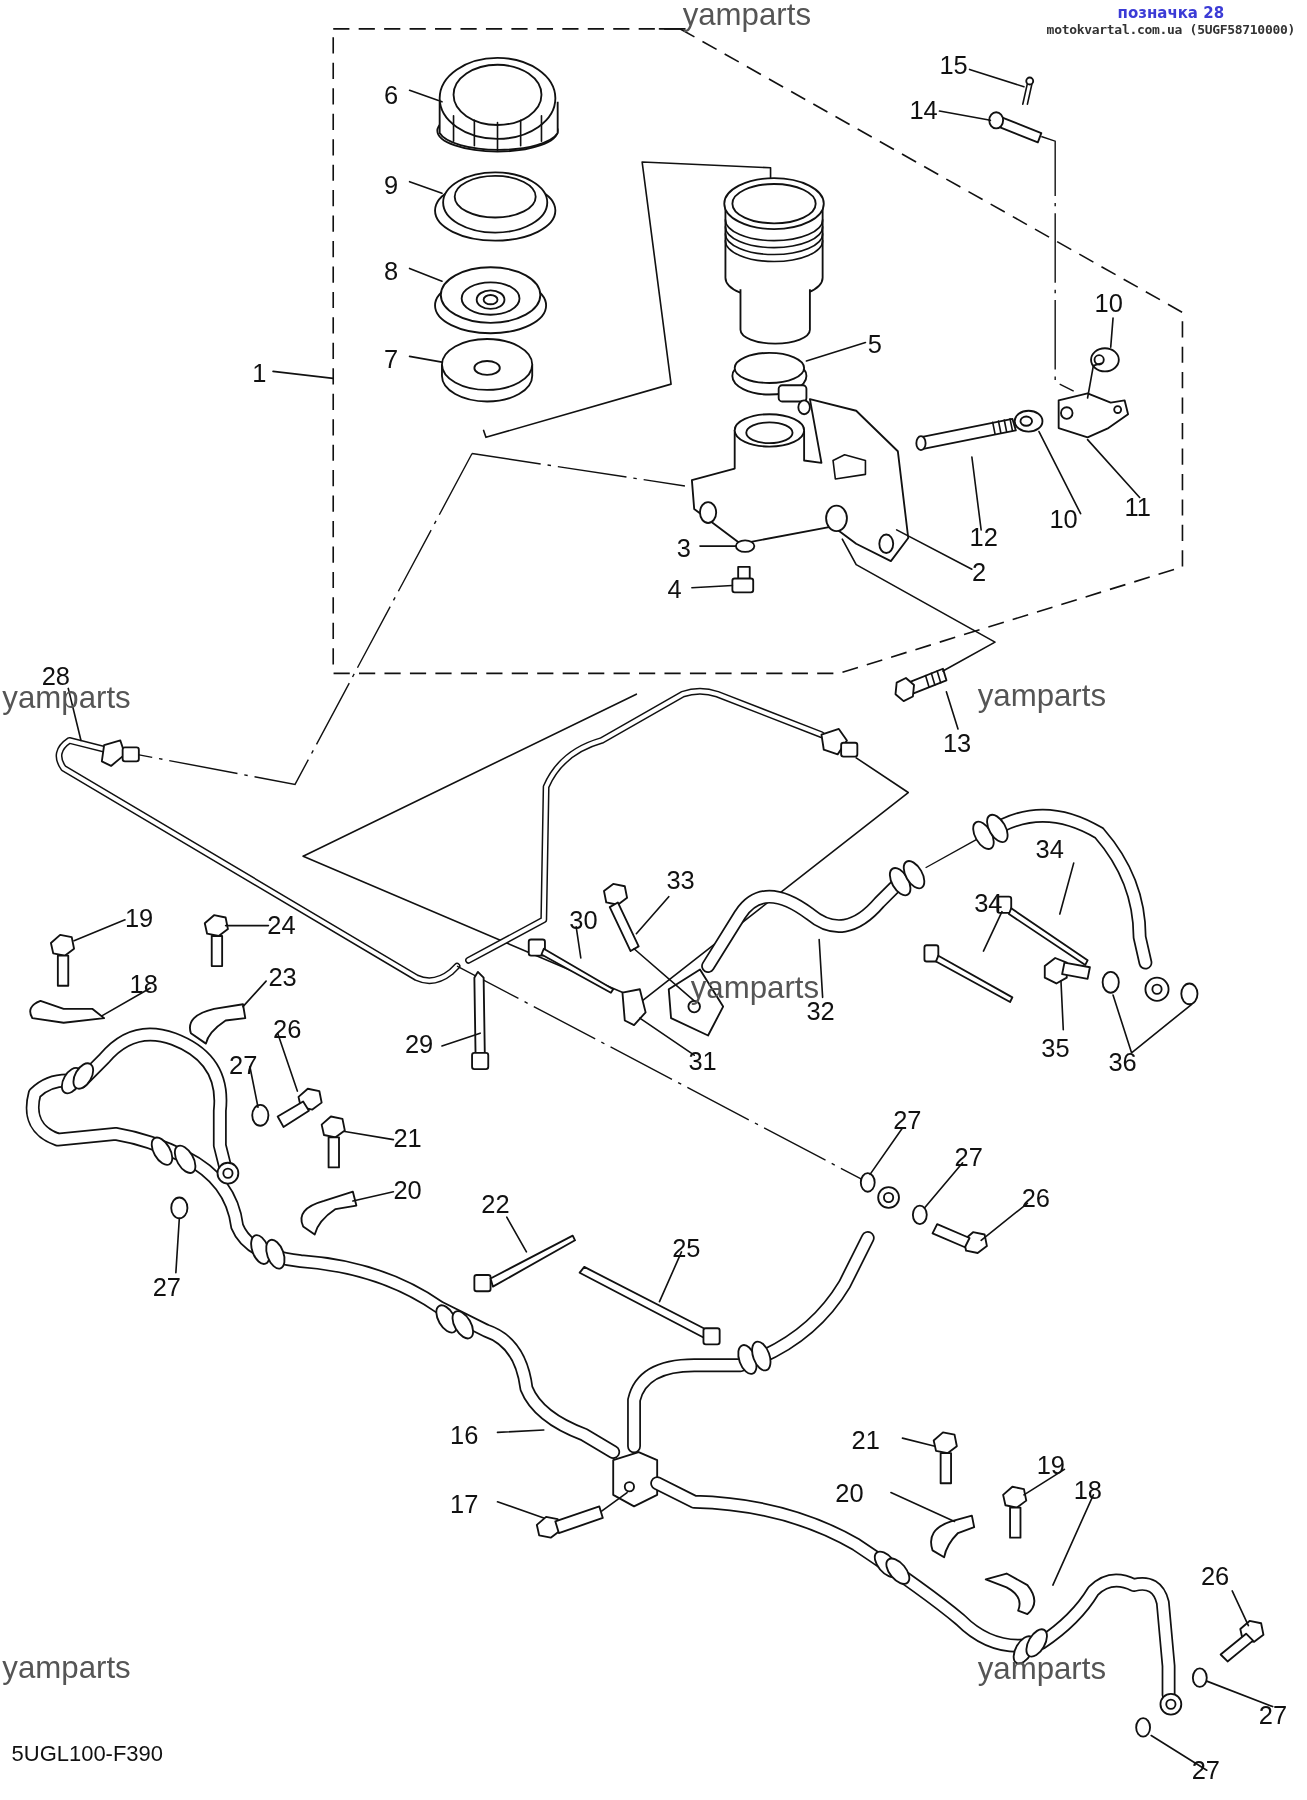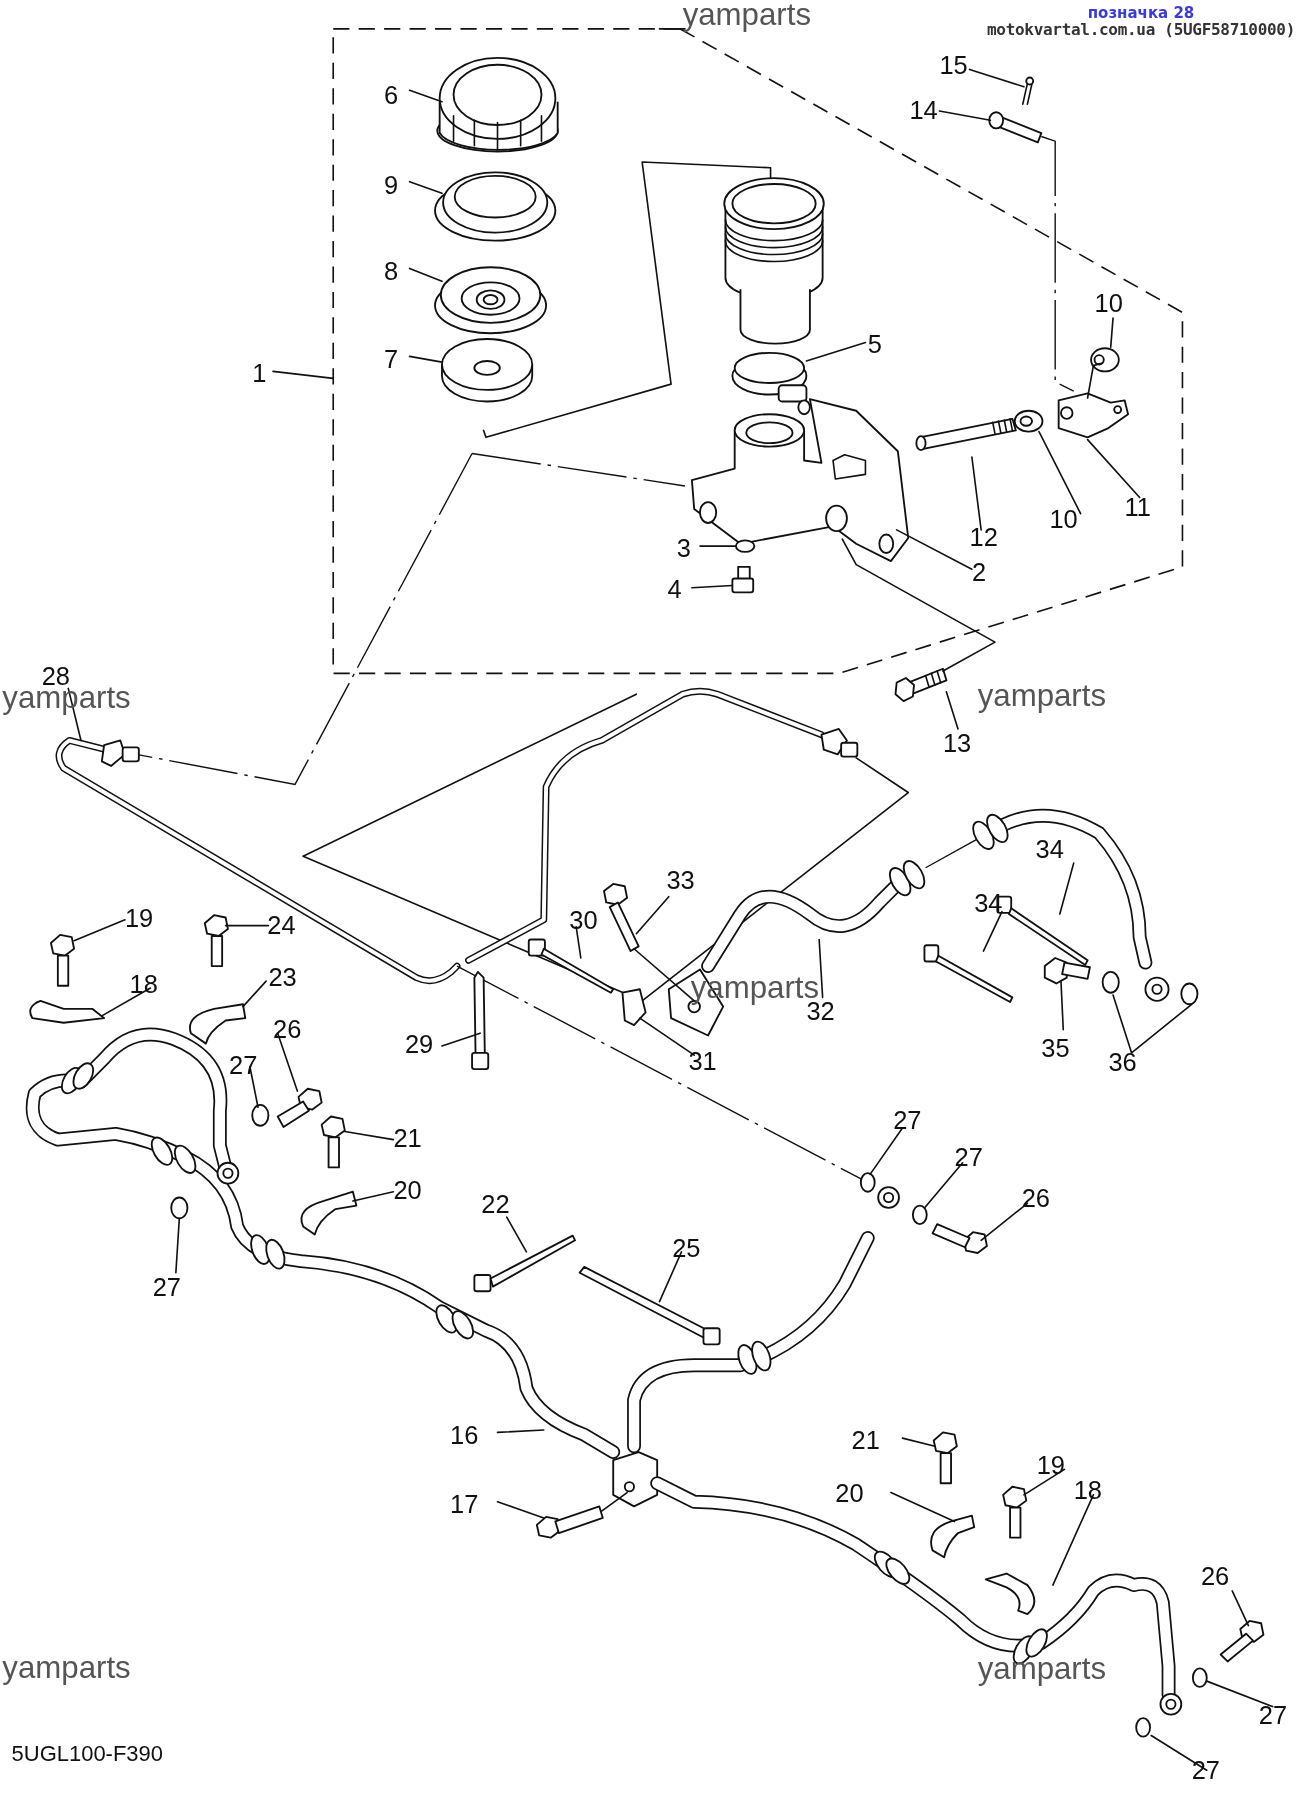--- a/index.html
+++ b/index.html
@@ -11,21 +11,21 @@
   .part { fill:#fff; stroke:#111; stroke-width:1.6; stroke-linejoin:round; }
   .hose { fill:none; stroke:#111; stroke-width:12; stroke-linecap:round; stroke-linejoin:round; }
   .hose-in { fill:none; stroke:#fff; stroke-width:9; stroke-linecap:round; stroke-linejoin:round; }
   .pipe { fill:none; stroke:#111; stroke-width:6; stroke-linecap:round; stroke-linejoin:round; }
   .pipe-in { fill:none; stroke:#fff; stroke-width:3.4; stroke-linecap:round; stroke-linejoin:round; }
   .num { font-family:"Liberation Sans", sans-serif; font-size:22px; fill:#111; }
   .wm { font-family:"Liberation Sans", sans-serif; font-size:27px; fill:#555; font-weight:300; }
   .code { font-family:"Liberation Sans", sans-serif; font-size:19px; fill:#111; }
   .header { position:absolute; right:12px; top:4px; text-align:center; }
   .header .tag { color:#3b3bd6; font-family:"DejaVu Sans", sans-serif; font-weight:bold; font-size:15px; line-height:18px; }
-  .header .site { color:#333; font-family:"DejaVu Sans Mono", monospace; font-weight:bold; font-size:16px; line-height:16px; letter-spacing:-0.3px; }
+  .header .site { color:#333; font-family:"DejaVu Sans Mono", monospace; font-weight:bold; font-size:13px; line-height:16px; letter-spacing:-0.3px; }
 </style>
 </head>
 <body>
 
 <div class="header">
   <div class="tag">позначка 28</div>
   <div class="site">motokvartal.com.ua (5UGF58710000)</div>
 </div>
 
 <svg id="diagram" viewBox="0 0 1307 1800">

